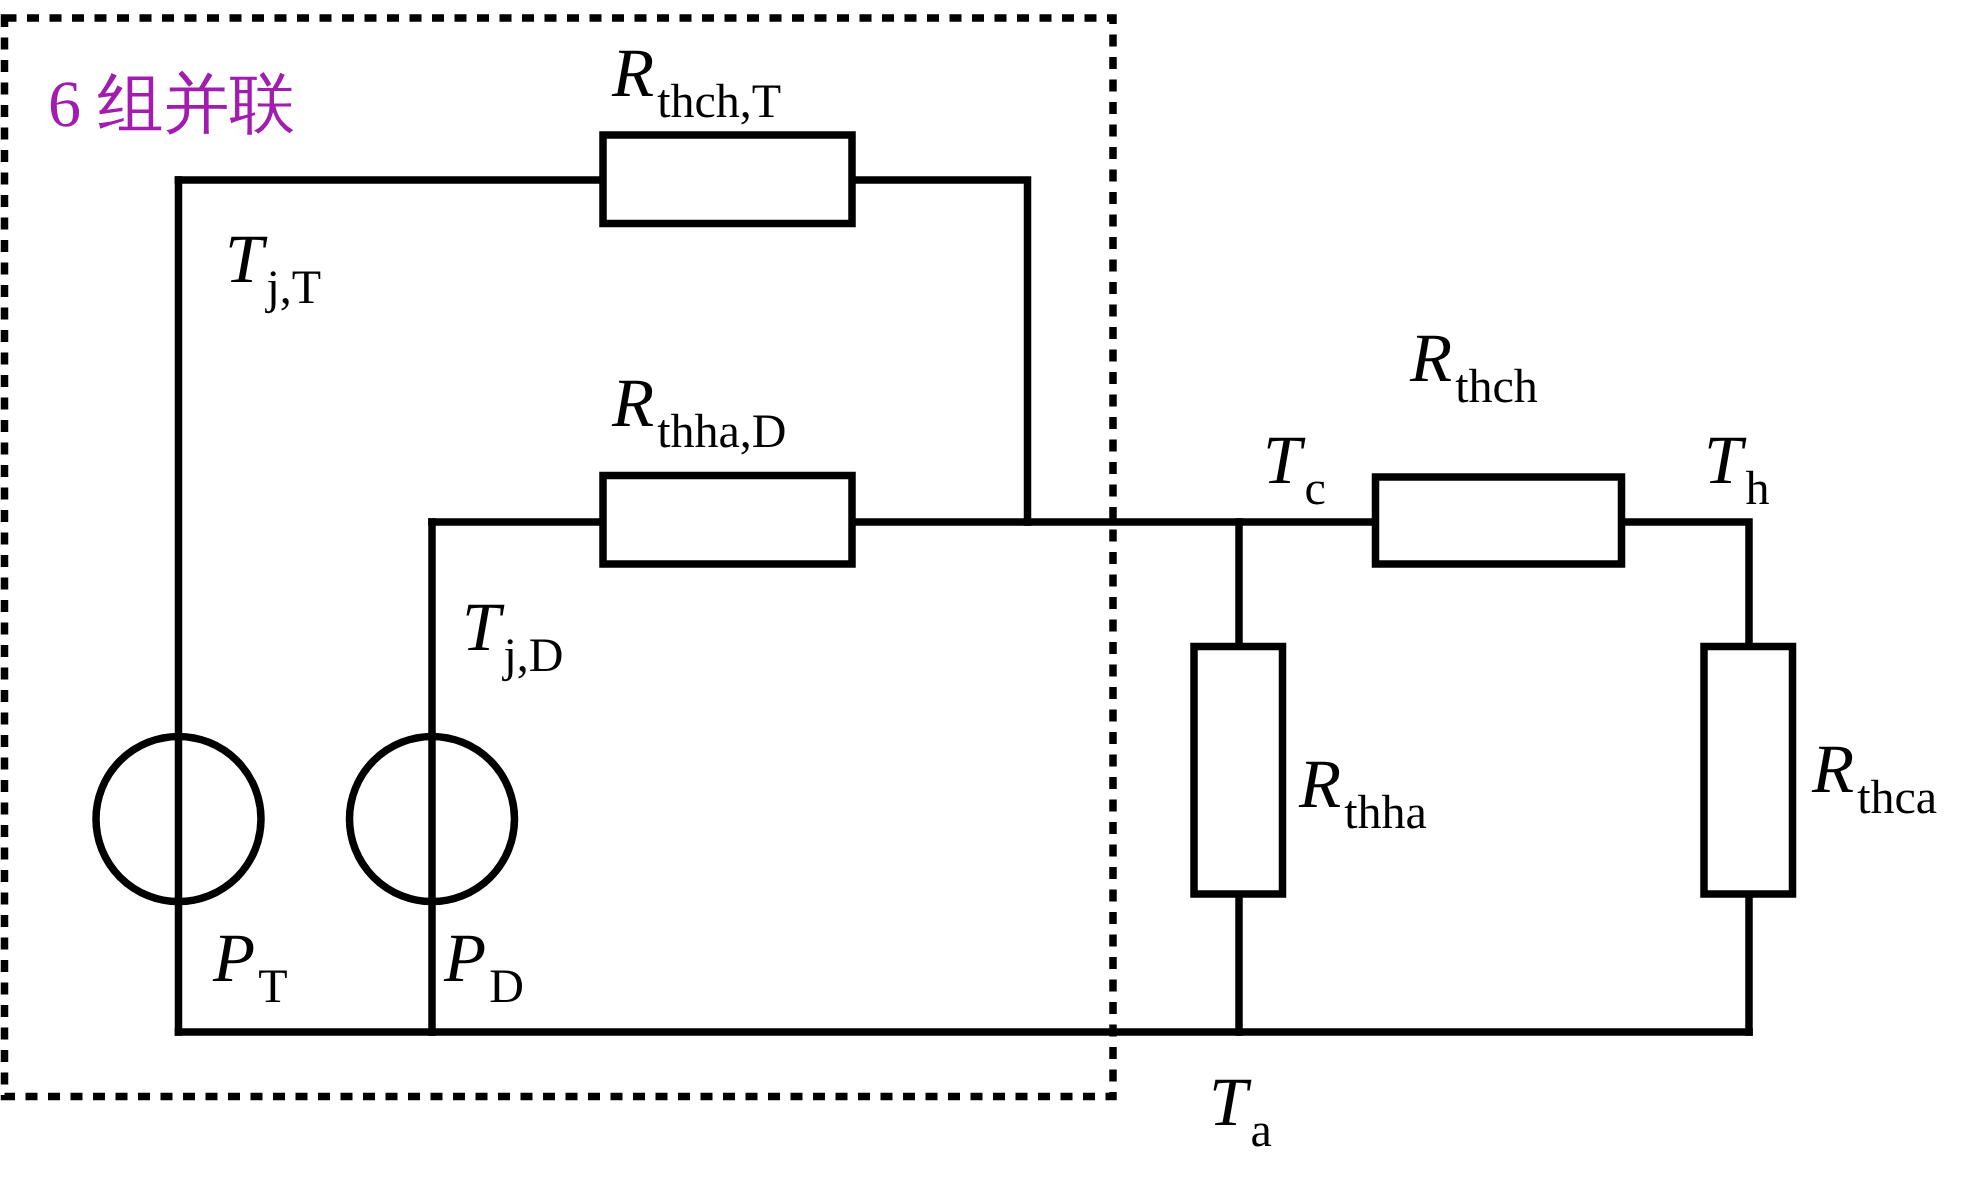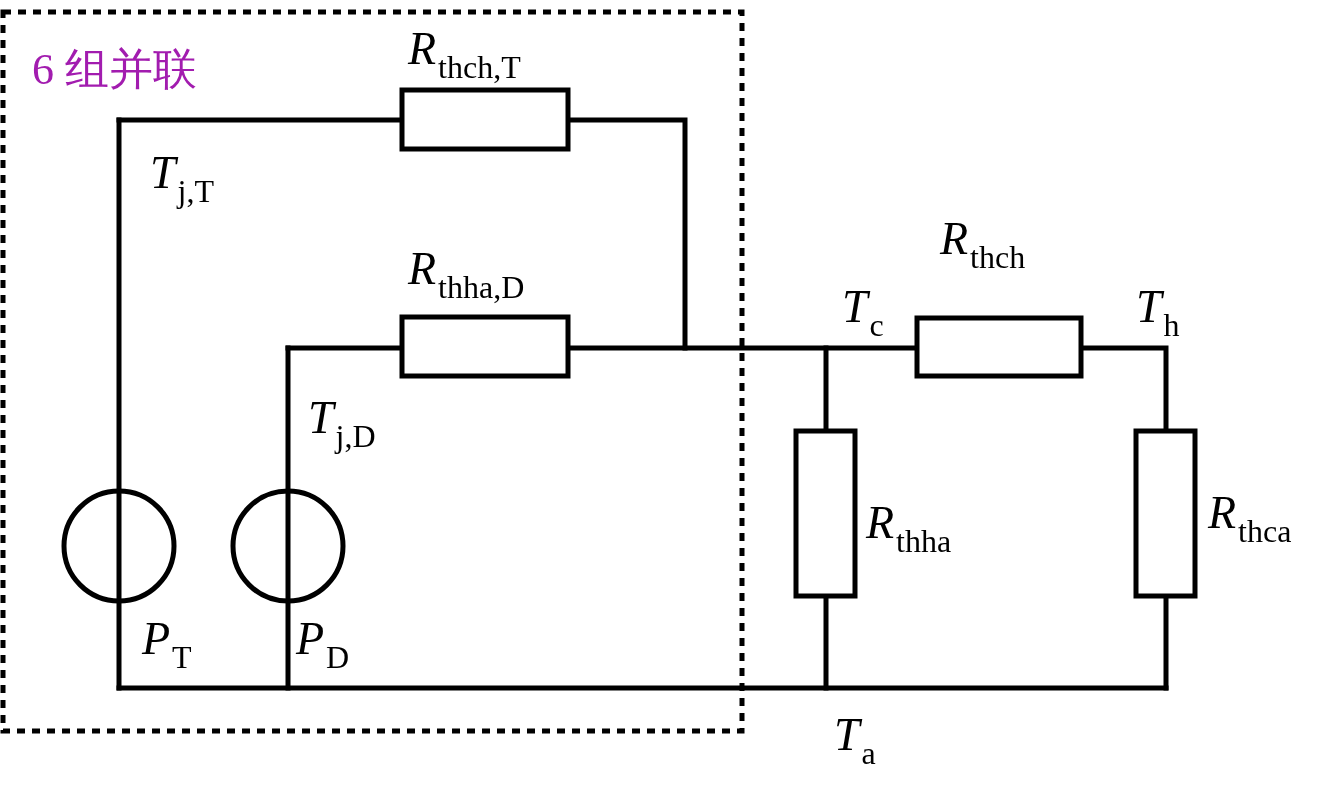--- a/index.html
+++ b/index.html
@@ -71,16 +71,16 @@
   </div>
   <div class="lbl" style="left:308px; top:395px;">
     <span class="main">T</span><span class="sub">j,D</span>
   </div>
   <div class="lbl" style="left:802px; top:284px;margin-left:40px;">
     <span class="main">T</span><span class="sub">c</span>
   </div>
   <div class="lbl" style="left:1136px; top:284px;">
     <span class="main">T</span><span class="sub">h</span>
   </div>
-  <div class="lbl" style="left:806px; top:712px;margin-left:28px;">
+  <div class="lbl" style="left:806px; top:712px;">
     <span class="main">T</span><span class="sub">a</span>
   </div>
 </div>
 
 </body></html>

